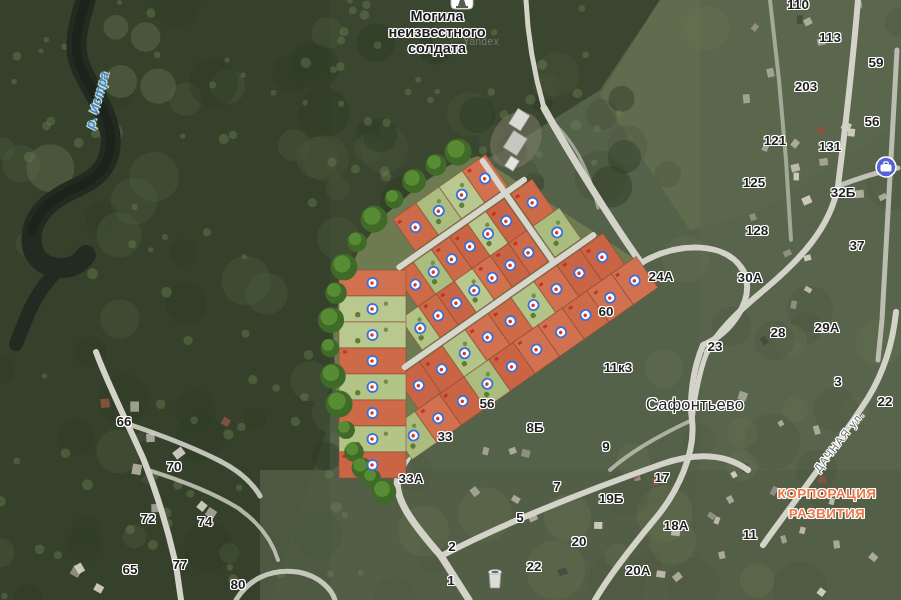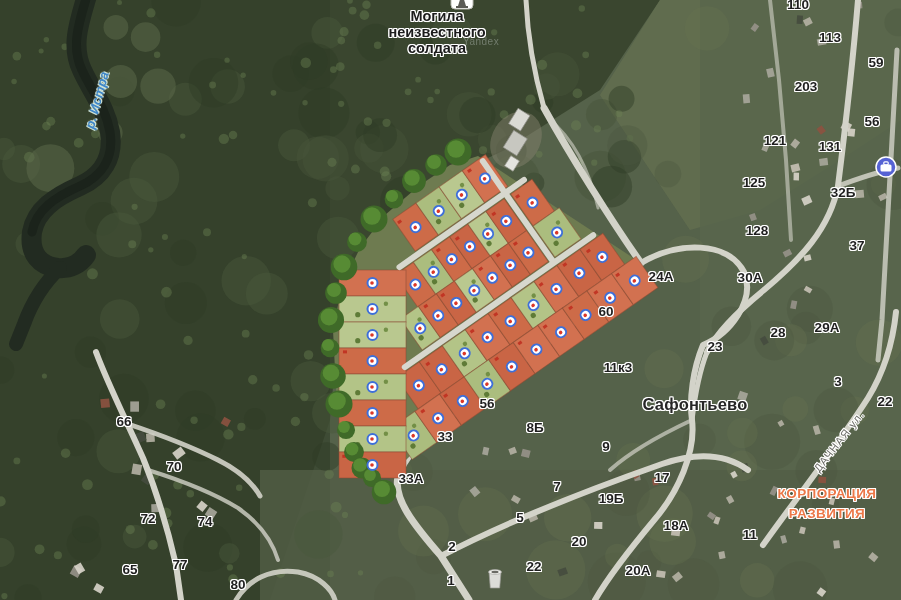--- a/index.html
+++ b/index.html
@@ -14,21 +14,21 @@
   .clearing{fill:#6e7b50;}
   .river{stroke:#222b21;fill:none;stroke-linecap:round;}
   .river2{stroke:#1b231b;fill:none;stroke-linecap:round;}
   .road{stroke:#d3d3c9;fill:none;stroke-linecap:round;stroke-linejoin:round;}
   .siteroad{stroke:#d7d7ce;fill:none;stroke-linecap:round;}
   #labels{position:absolute;left:0;top:0;width:100%;height:100%;pointer-events:none;border-radius:15px;}
   .lbl{position:absolute;transform:translate(-50%,-50%);white-space:nowrap;
        text-shadow:-1px -1px 0 #fff,1px -1px 0 #fff,-1px 1px 0 #fff,1px 1px 0 #fff,
                    0 -1px 0 #fff,0 1px 0 #fff,-1px 0 0 #fff,1px 0 0 #fff;}
   .lbl.house{font-size:13.5px;font-weight:600;color:#1f1f1f;}
-  .lbl.place{font-size:16.5px;font-weight:700;color:#262626;letter-spacing:.2px;}
+  .lbl.place{font-size:16.5px;font-weight:400;color:#262626;letter-spacing:.2px;}
   .lbl.org{font-size:13.5px;font-weight:700;text-align:center;line-height:1.5;letter-spacing:.4px;}
   .lbl.water{font-size:13px;font-style:italic;font-weight:600;
        text-shadow:-1px -1px 0 #cfe3d8,1px 1px 0 #cfe3d8,0 0 2px #dfeee6;}
   .lbl.street{font-size:11px;font-weight:500;color:#6f6f6a;letter-spacing:1.2px;}
   .lbl.memorial{font-size:14.5px;font-weight:600;color:#1c1c1c;text-align:center;line-height:1.1;}
   #watermark{position:absolute;left:463px;top:36px;font-size:10px;color:rgba(160,170,160,.55);
        letter-spacing:.5px;font-family:"Liberation Sans",sans-serif;}
 </style>
 </head>
 <body>

